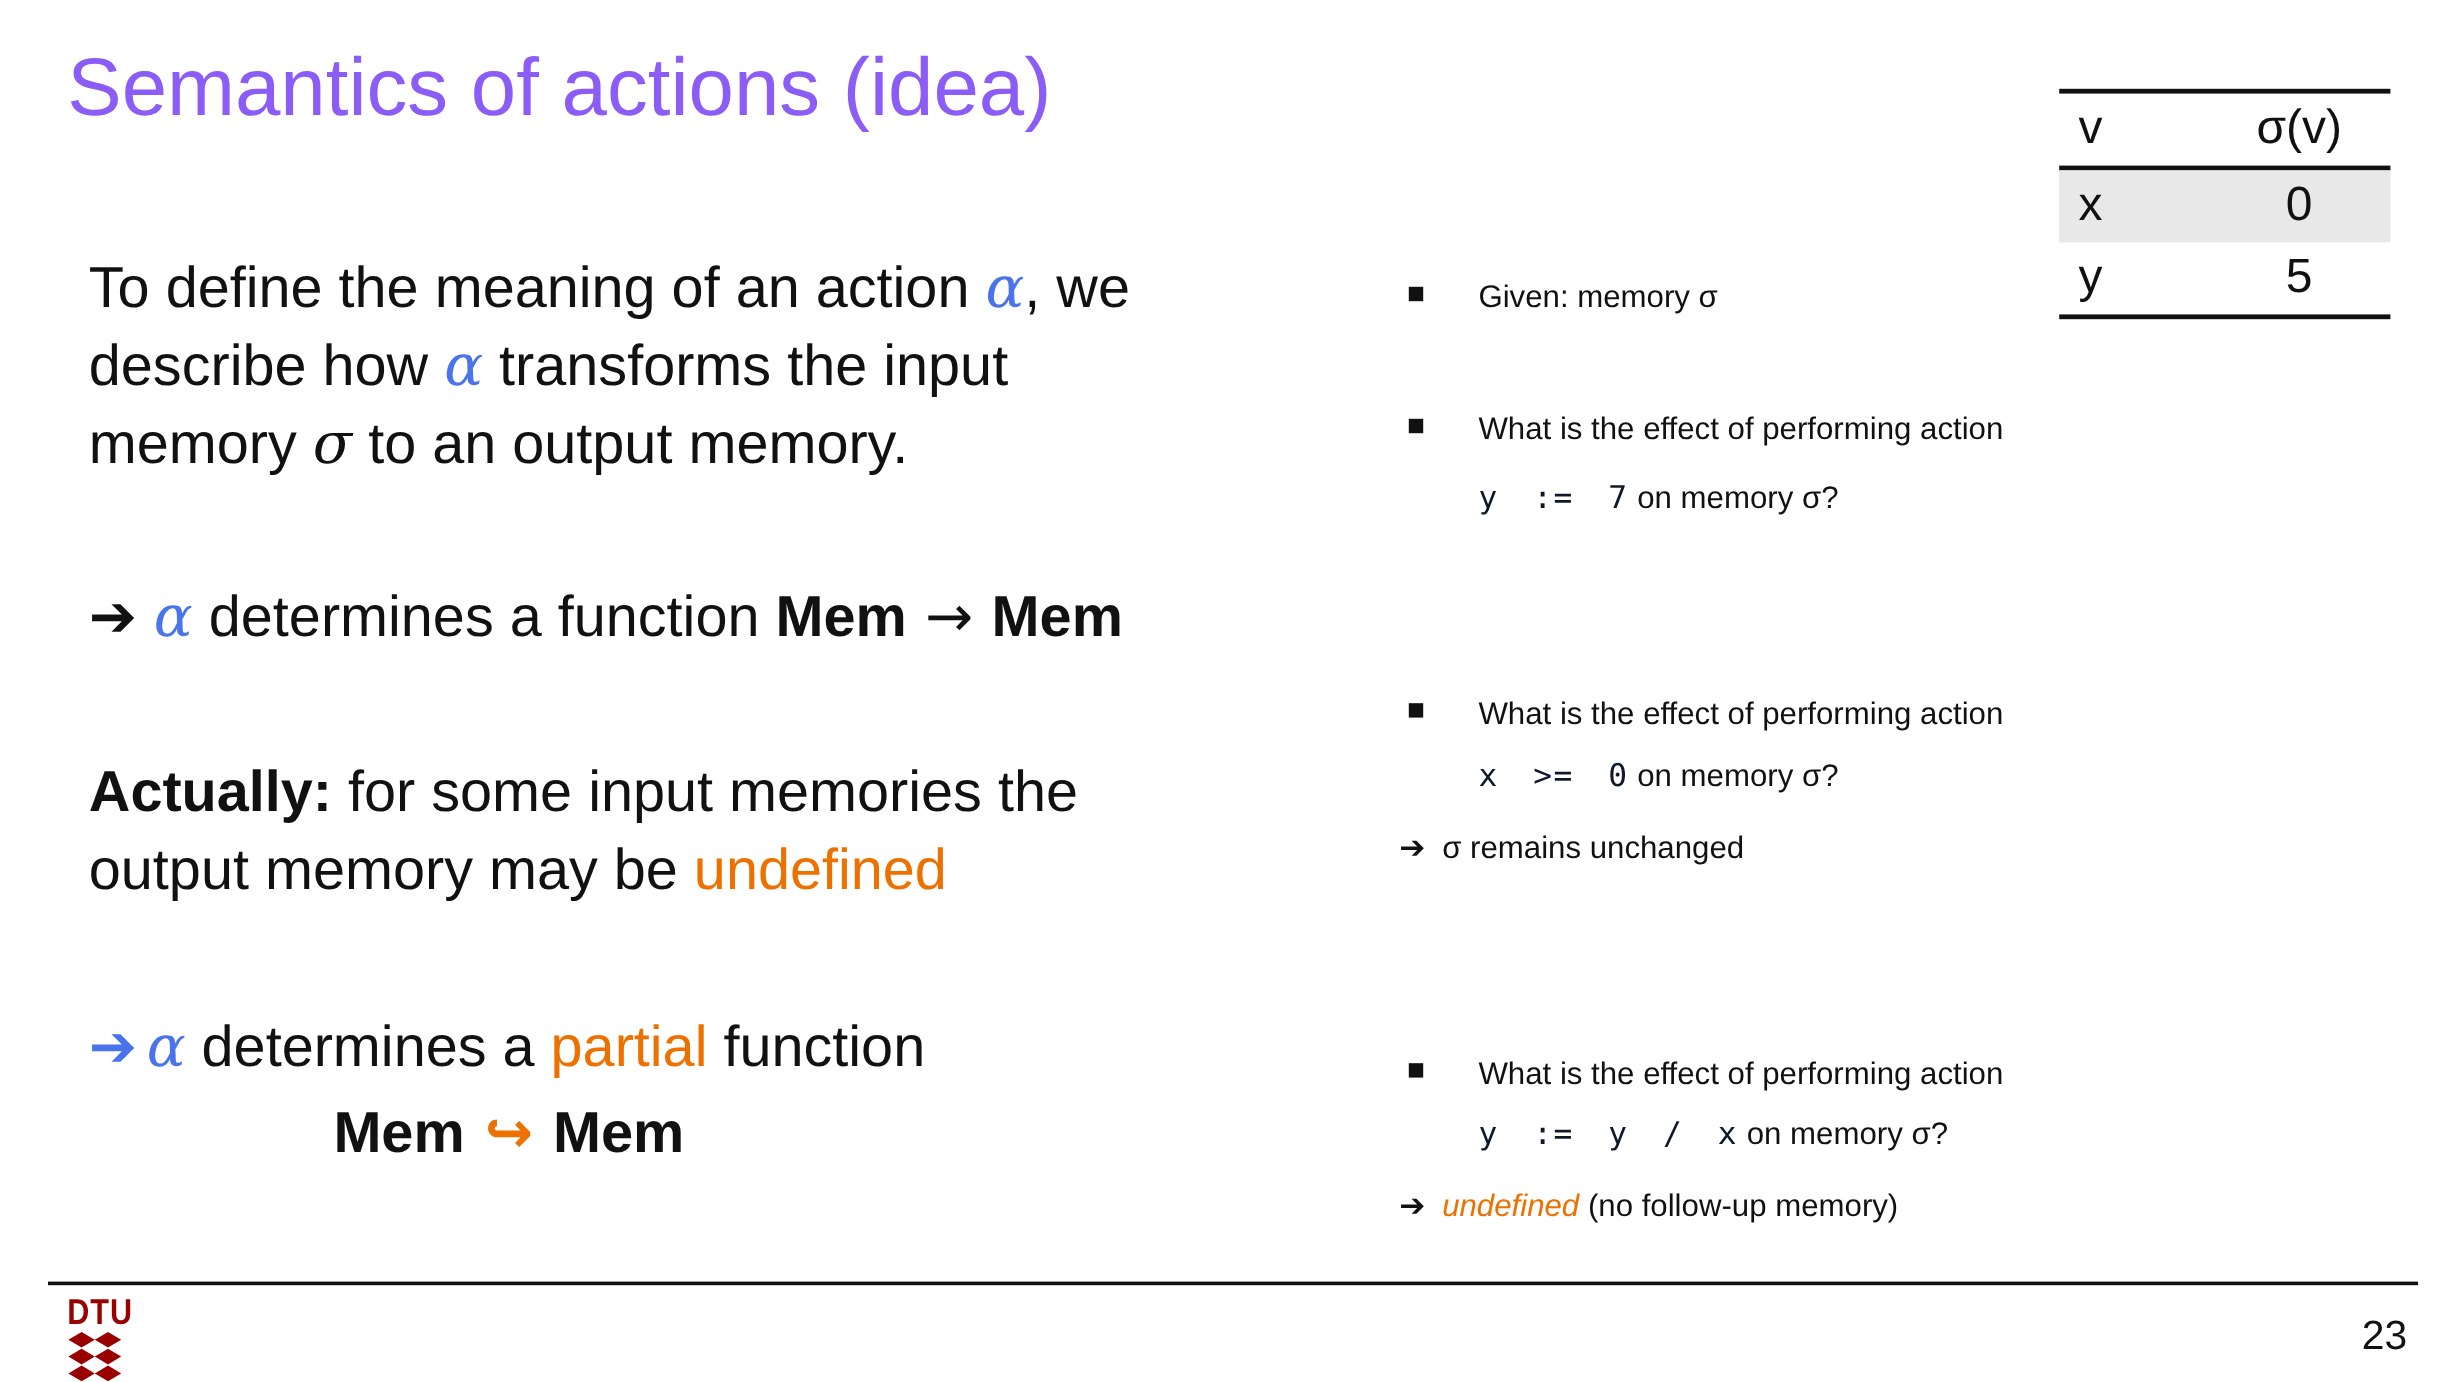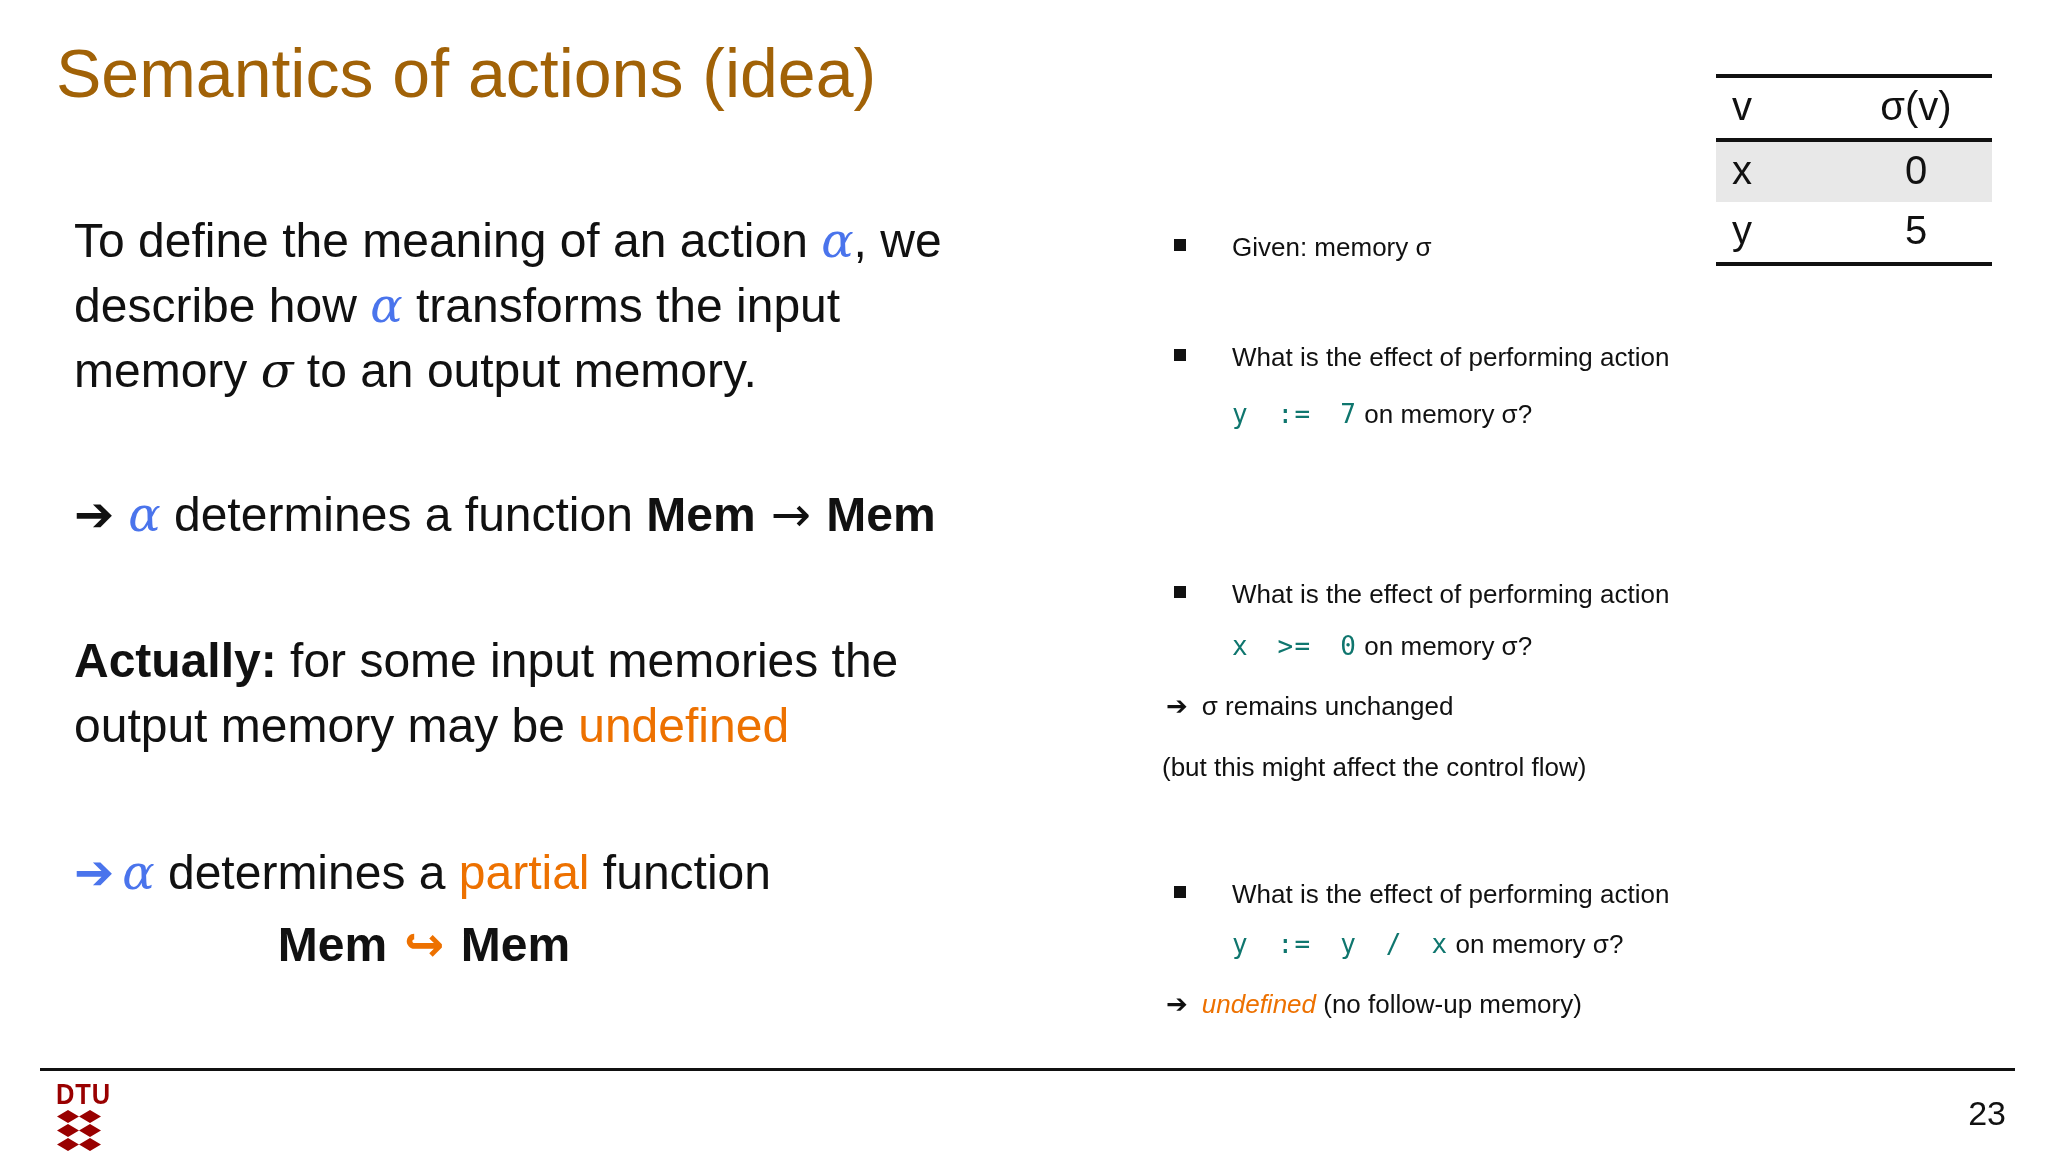--- a/index.html
+++ b/index.html
@@ -1,35 +1,35 @@
 <!DOCTYPE html>
 <html><head>
 <meta charset="utf-8">
 <style>
   html,body{margin:0;padding:0;background:#fff;}
   .slide{position:relative;width:2048px;height:1152px;background:#ffffff;overflow:hidden;
          font-family:"Liberation Sans",sans-serif;color:#111;}
   .abs{position:absolute;}
-  .title{left:56px;top:34px;font-size:68px;font-weight:400;color:#a16207;white-space:nowrap;}
+  .title{left:56px;top:34px;font-size:68px;font-weight:400;color:#8b5cf6;white-space:nowrap;}
   
   .ltext{font-size:48px;line-height:65px;white-space:nowrap;}
   .p1{left:74px;top:208px;}
   .f1{left:74px;top:482px;text-align:center;}
   .p2{left:74px;top:628px;}
   .f2{left:74px;top:840px;}
   .f3{left:74px;top:912px;width:700px;text-align:center;font-weight:bold;}
   .alpha{color:#4a74ec;font-family:"DejaVu Serif",serif;font-style:italic;}
   .msigma{font-family:"DejaVu Serif",serif;font-style:italic;}
   .orange{color:#ed7100;}
   .oitalic{color:#ed7100;font-style:italic;}
   .bold{font-weight:bold;}
   .glyph{font-family:"DejaVu Sans",sans-serif;}
   .res-arrow{font-family:"DejaVu Sans",sans-serif;margin-right:14px;}
   .blue-arrow{color:#4a74ec;margin-right:8px;}
-  .code{font-family:"DejaVu Sans Mono","Liberation Mono",monospace;color:#0f766e;
+  .code{font-family:"DejaVu Sans Mono","Liberation Mono",monospace;color:#0f172a;
         word-spacing:0.45em;letter-spacing:0.05em;}
   .bluebr{color:#4040d8;}
   
   .rline{position:absolute;left:1162px;font-size:26px;line-height:52px;width:886px;white-space:nowrap;}
   .bullet{position:absolute;left:12px;top:18px;width:12px;height:12px;background:#111;}
   .btext{margin-left:70px;}
   .indent{margin-left:70px;}
   .arr{margin-left:4px;}
   
   .memtable{left:1716px;top:74px;width:276px;font-size:40px;}
@@ -92,23 +92,20 @@
   <div class="rline" style="top:568px">
     <span class="bullet"></span>
     <span class="btext">What is the effect of performing action</span>
   </div>
   <div class="rline" style="top:620px">
     <span class="indent"><span class="code">x &gt;= 0</span><span> on memory σ?</span></span>
   </div>
   <div class="rline" style="top:680px">
     <span class="res-arrow arr">➔</span><span>σ remains unchanged</span>
   </div>
-  <div class="rline" style="top:741px">
-    <span>(but this might affect the control flow)</span>
-  </div>
 
   <div class="rline" style="top:868px">
     <span class="bullet"></span>
     <span class="btext">What is the effect of performing action</span>
   </div>
   <div class="rline" style="top:918px">
     <span class="indent"><span class="code">y := y / x</span><span> on memory σ?</span></span>
   </div>
   <div class="rline" style="top:978px">
     <span class="res-arrow arr">➔</span><span class="oitalic">undefined</span><span> (no follow-up memory)</span>

